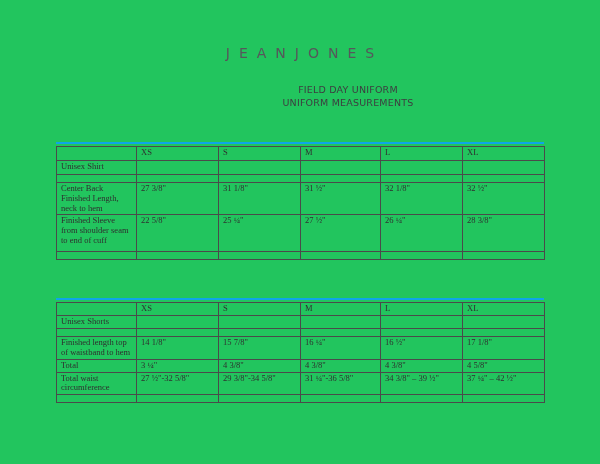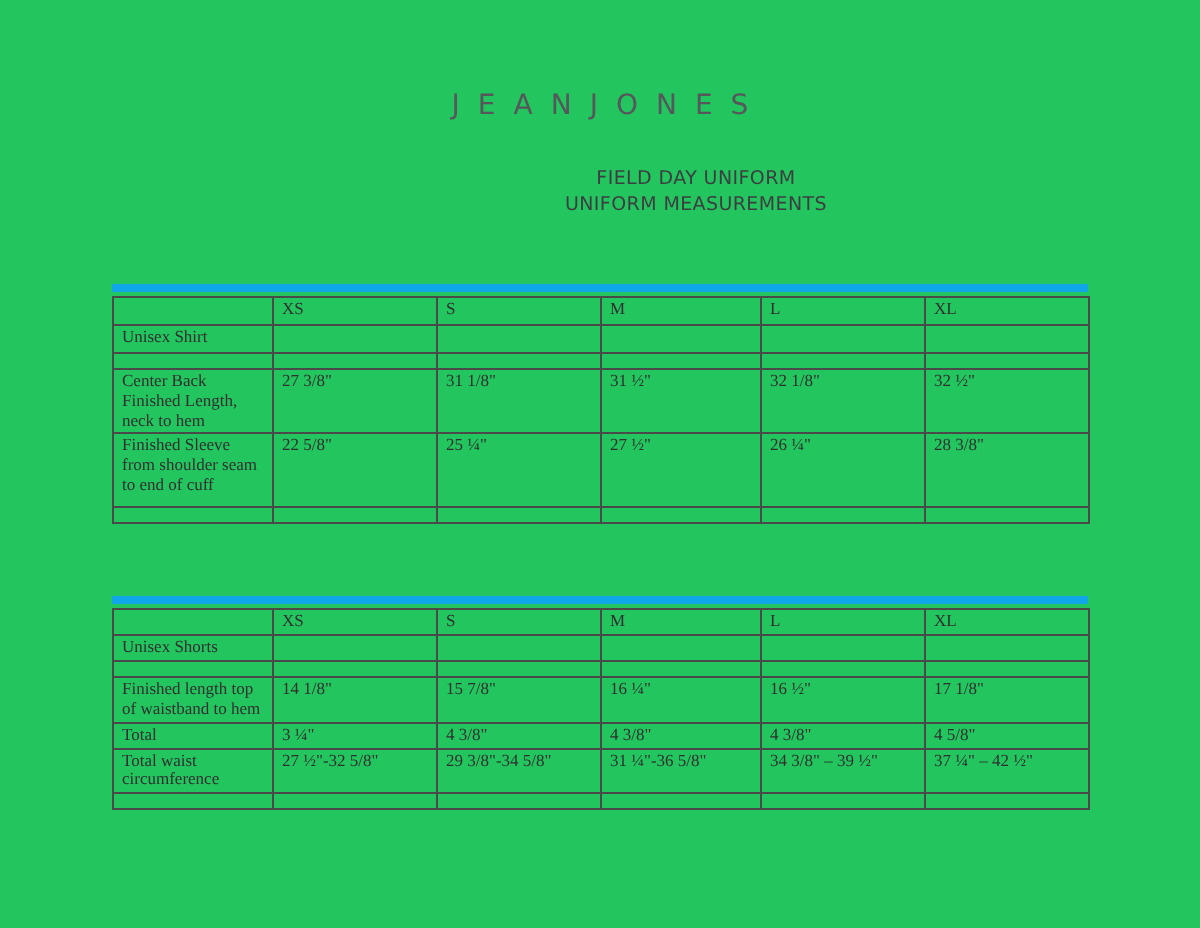--- a/index.html
+++ b/index.html
@@ -35,21 +35,21 @@
     font-size: 9.5px;
     letter-spacing: 0.2px;
     line-height: 12.5px;
     color: #3d3e40;
     padding-left: 48px;
   }
   .tblwrap {
     position: absolute;
     left: 56px;
     width: 488px;
-    border-top: 4px solid #0ea5e9;
+    border-top: 2px solid #0ea5e9;
     padding-top: 2px;
   }
   .t1 { top: 142px; }
   .t2 { top: 298px; }
   table {
     border-collapse: collapse;
     table-layout: fixed;
     width: 100%;
     font-size: 8.5px;
     line-height: 9.8px;

